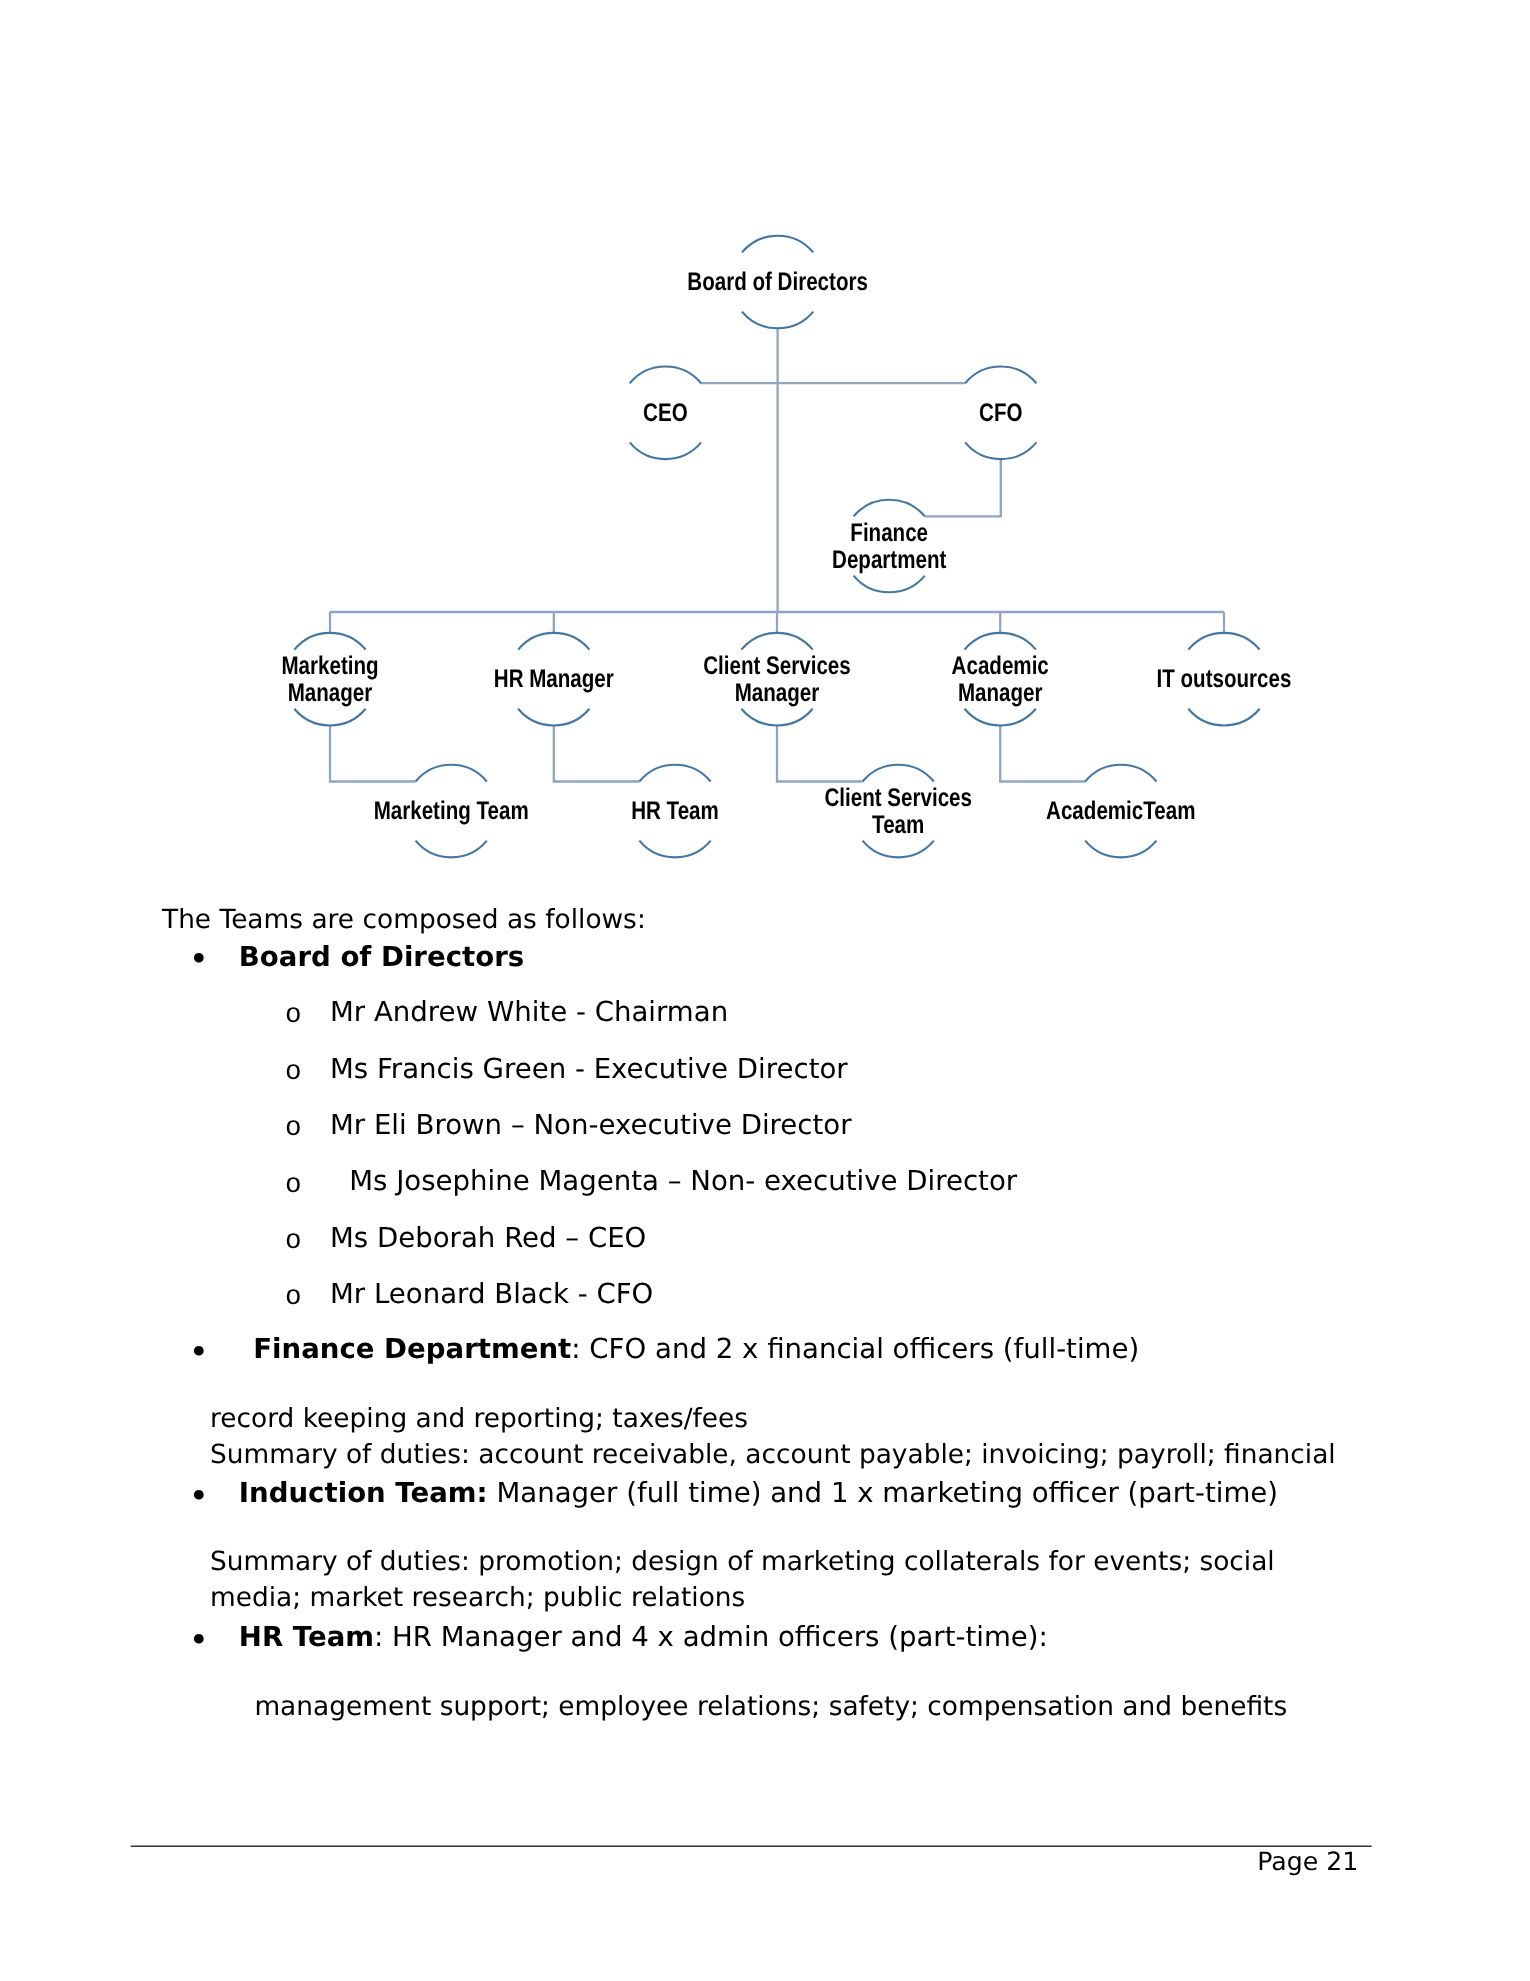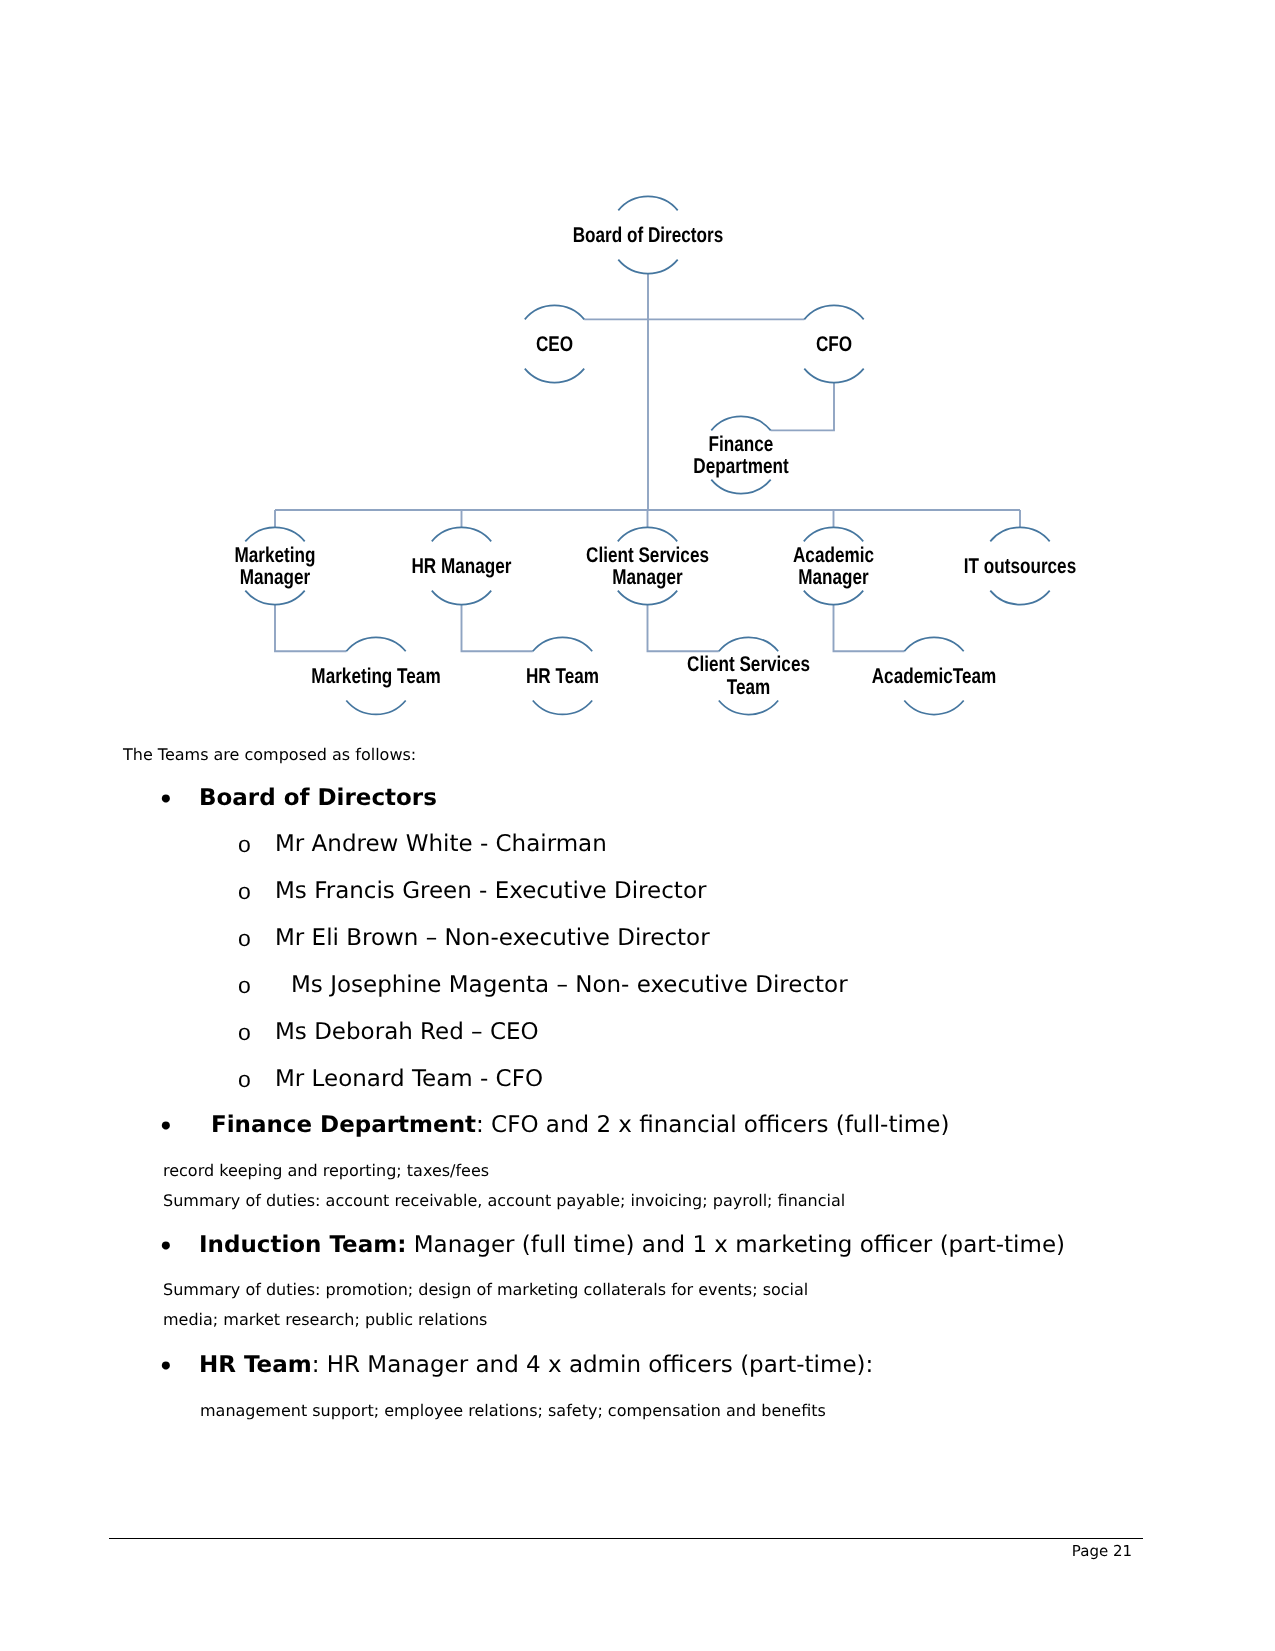--- a/index.html
+++ b/index.html
@@ -7,34 +7,34 @@
   *{-webkit-font-smoothing:antialiased;text-rendering:geometricPrecision;}
   body{width:1275px;height:1651px;position:relative;overflow:hidden;
        font-family:"DejaVu Sans", sans-serif;color:#000000;}
   .page{position:absolute;left:0;top:0;width:1085px;height:1651px;}
 
   
   #orgchart{position:absolute;left:0;top:0;width:1275px;height:740px;}
 
   
   .body-area{position:absolute;left:0;top:0;width:1275px;}
-  .para{font-size:16px;line-height:29.2px;color:#000;margin:0;
+  .para{font-size:22px;line-height:29.2px;color:#000;margin:12px;
         position:absolute;white-space:nowrap;}
   .paraline{display:block;}
   .bullet-mark{position:absolute;font-size:23px;line-height:29.8px;font-weight:bold;margin-top:1.5px;}
   .sub-mark{position:absolute;font-size:23px;line-height:29.8px;margin-top:2px;
             font-family:"Liberation Mono", monospace;}
   .bullet-text{position:absolute;font-size:23px;line-height:29.8px;white-space:nowrap;}
   b{font-weight:bold;}
 
   
   .footer-rule{position:absolute;left:109px;top:1537.5px;width:1034px;height:0;
                border-top:1.5px solid #000;}
   .footer-page{position:absolute;top:1537.9px;left:0;width:1132px;text-align:right;
-               font-size:15px;line-height:27px;}
+               font-size:21px;line-height:27px;}
 </style>
 </head>
 <body>
 
 <div class="page">
   <svg id="orgchart" viewBox="0 0 1275 740" width="1275" height="740">
       <g>
         <path d="M 648 273.6 L 648 510" fill="none" stroke="#8fa4c2" stroke-width="1.9" stroke-linecap="butt" stroke-linejoin="miter"></path>
         <path d="M 584.2 319.3449802271424 L 804.3 319.3449802271424" fill="none" stroke="#8fa4c2" stroke-width="1.9" stroke-linecap="butt" stroke-linejoin="miter"></path>
         <path d="M 834 382.6 L 834 430.3449802271424 L 770.7 430.3449802271424" fill="none" stroke="#8fa4c2" stroke-width="1.9" stroke-linecap="butt" stroke-linejoin="miter"></path>
@@ -142,21 +142,21 @@
       <div style="position:absolute;left:0;top:971.2px;width:1275px;height:0;">
         <span class="sub-mark" style="left:237.5px;">o</span>
         <span class="bullet-text" style="left:291px;">Ms Josephine Magenta – Non- executive Director</span>
       </div>
       <div style="position:absolute;left:0;top:1018.2px;width:1275px;height:0;">
         <span class="sub-mark" style="left:237.5px;">o</span>
         <span class="bullet-text" style="left:275px;">Ms Deborah Red – CEO</span>
       </div>
       <div style="position:absolute;left:0;top:1065.2px;width:1275px;height:0;">
         <span class="sub-mark" style="left:237.5px;">o</span>
-        <span class="bullet-text" style="left:275px;">Mr Leonard Team - CFO</span>
+        <span class="bullet-text" style="left:275px;">Mr Leonard Black - CFO</span>
       </div>
       <div style="position:absolute;left:0;top:1111.4px;width:1275px;height:0;">
         <span class="bullet-mark" style="left:158.4px;">•</span>
         <span class="bullet-text" style="left:199px;margin-left:12px;"><b>Finance Department</b><span>: CFO and 2 x financial officers (full-time)</span></span>
       </div>
       <div class="para" style="left:163px;top:1156.3px;">
         <span class="paraline">record keeping and reporting; taxes/fees</span>
         <span class="paraline">Summary of duties: account receivable, account payable; invoicing; payroll; financial</span>
       </div>
       <div style="position:absolute;left:0;top:1231.4px;width:1275px;height:0;">

